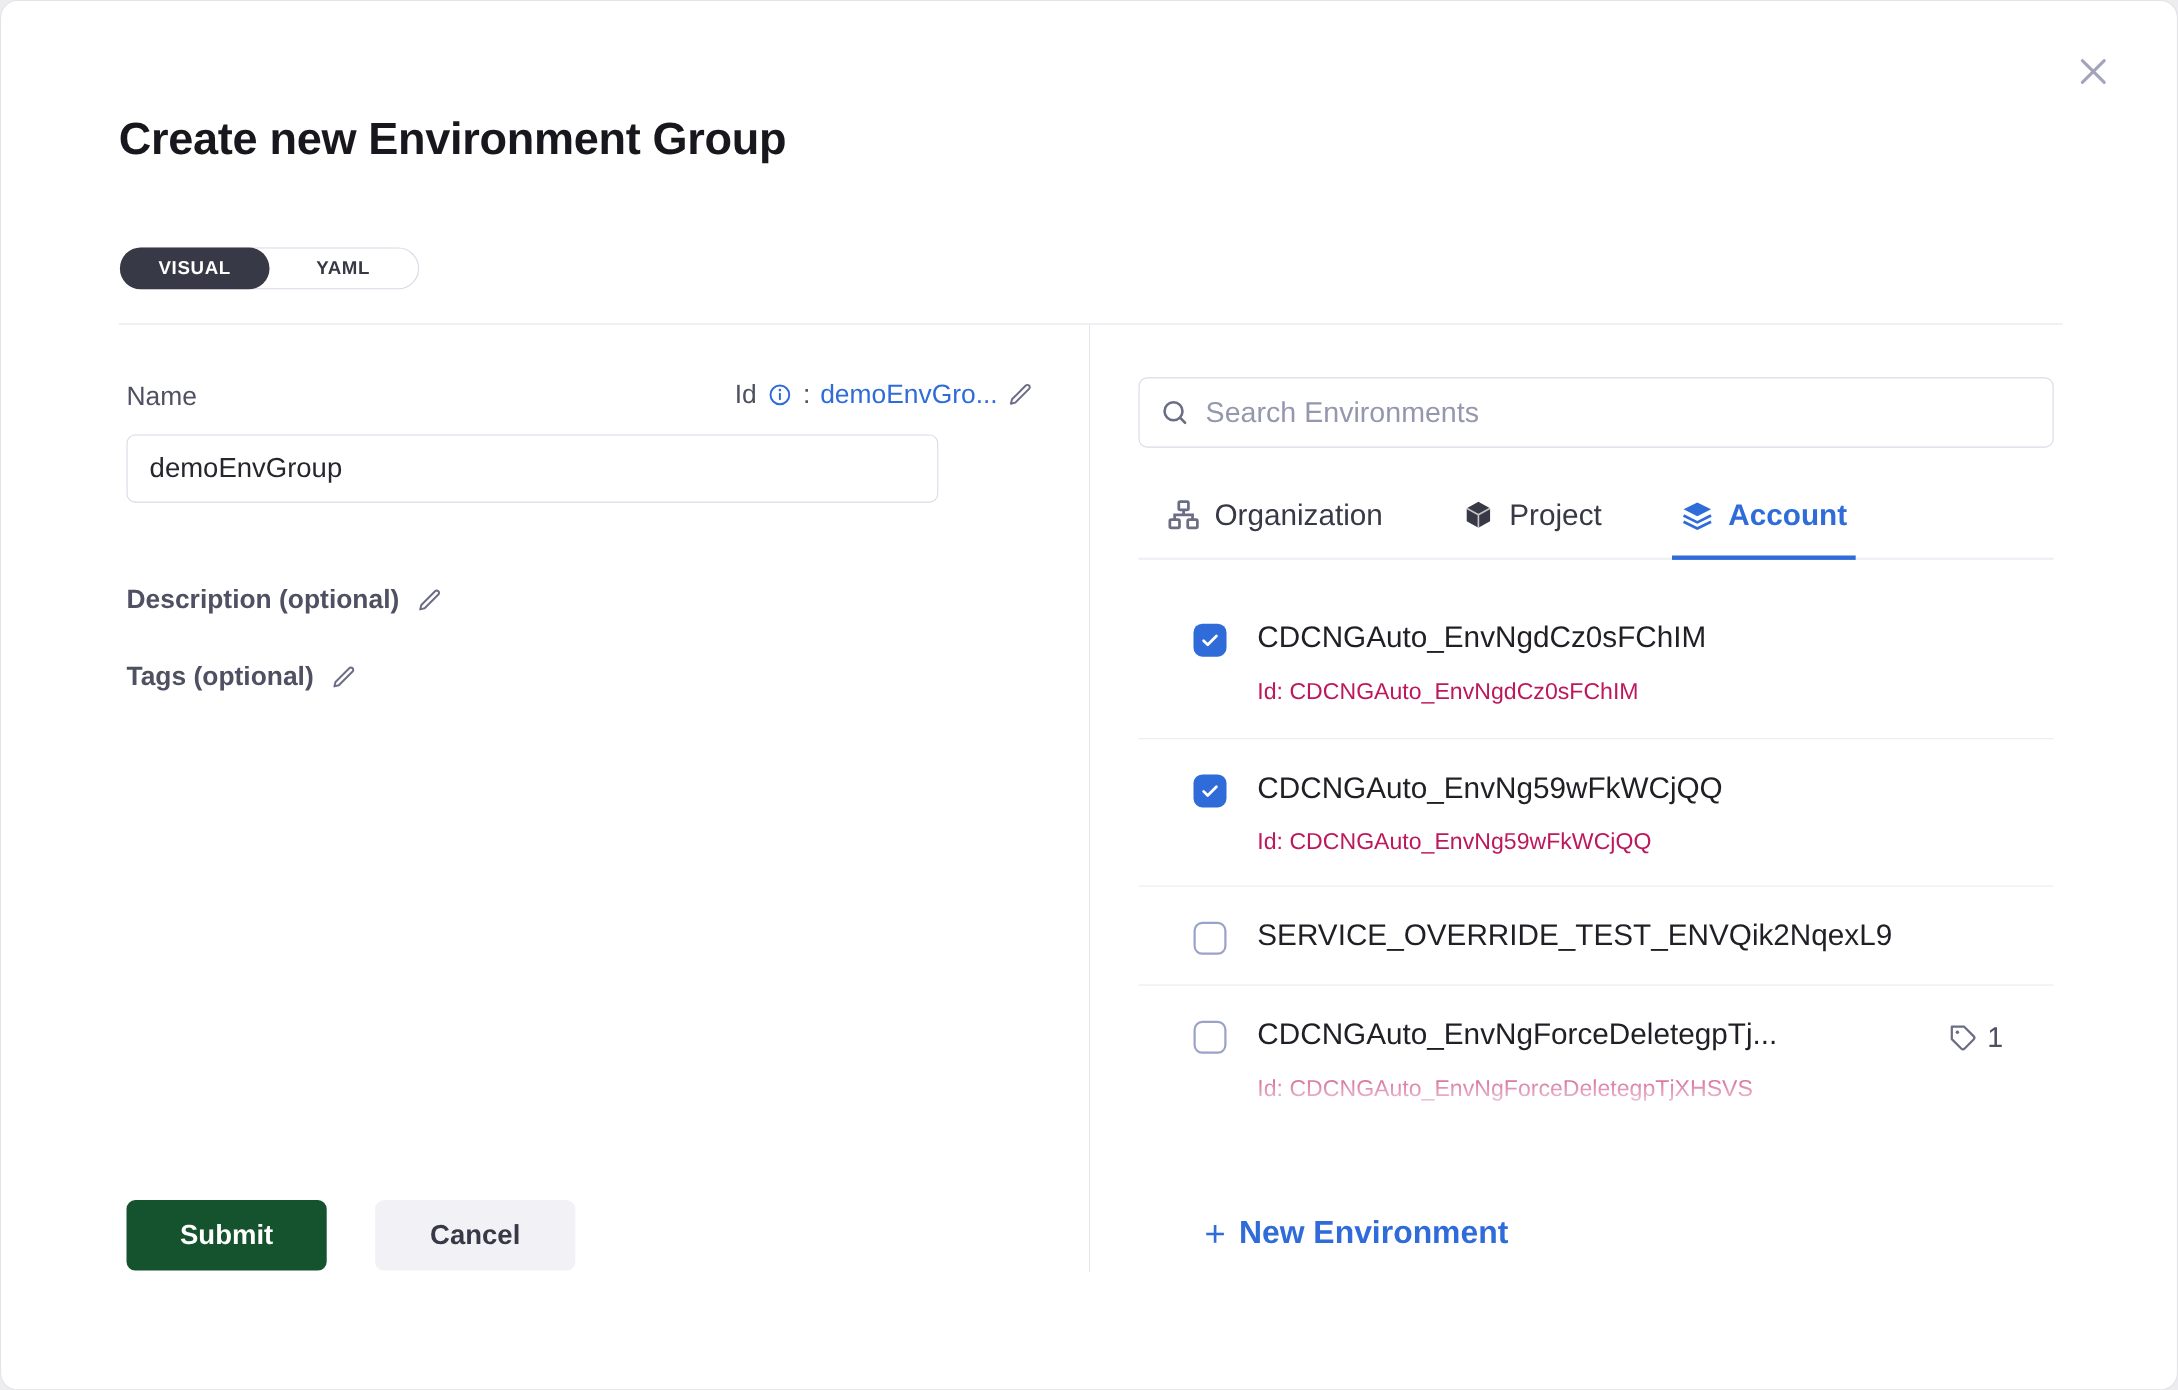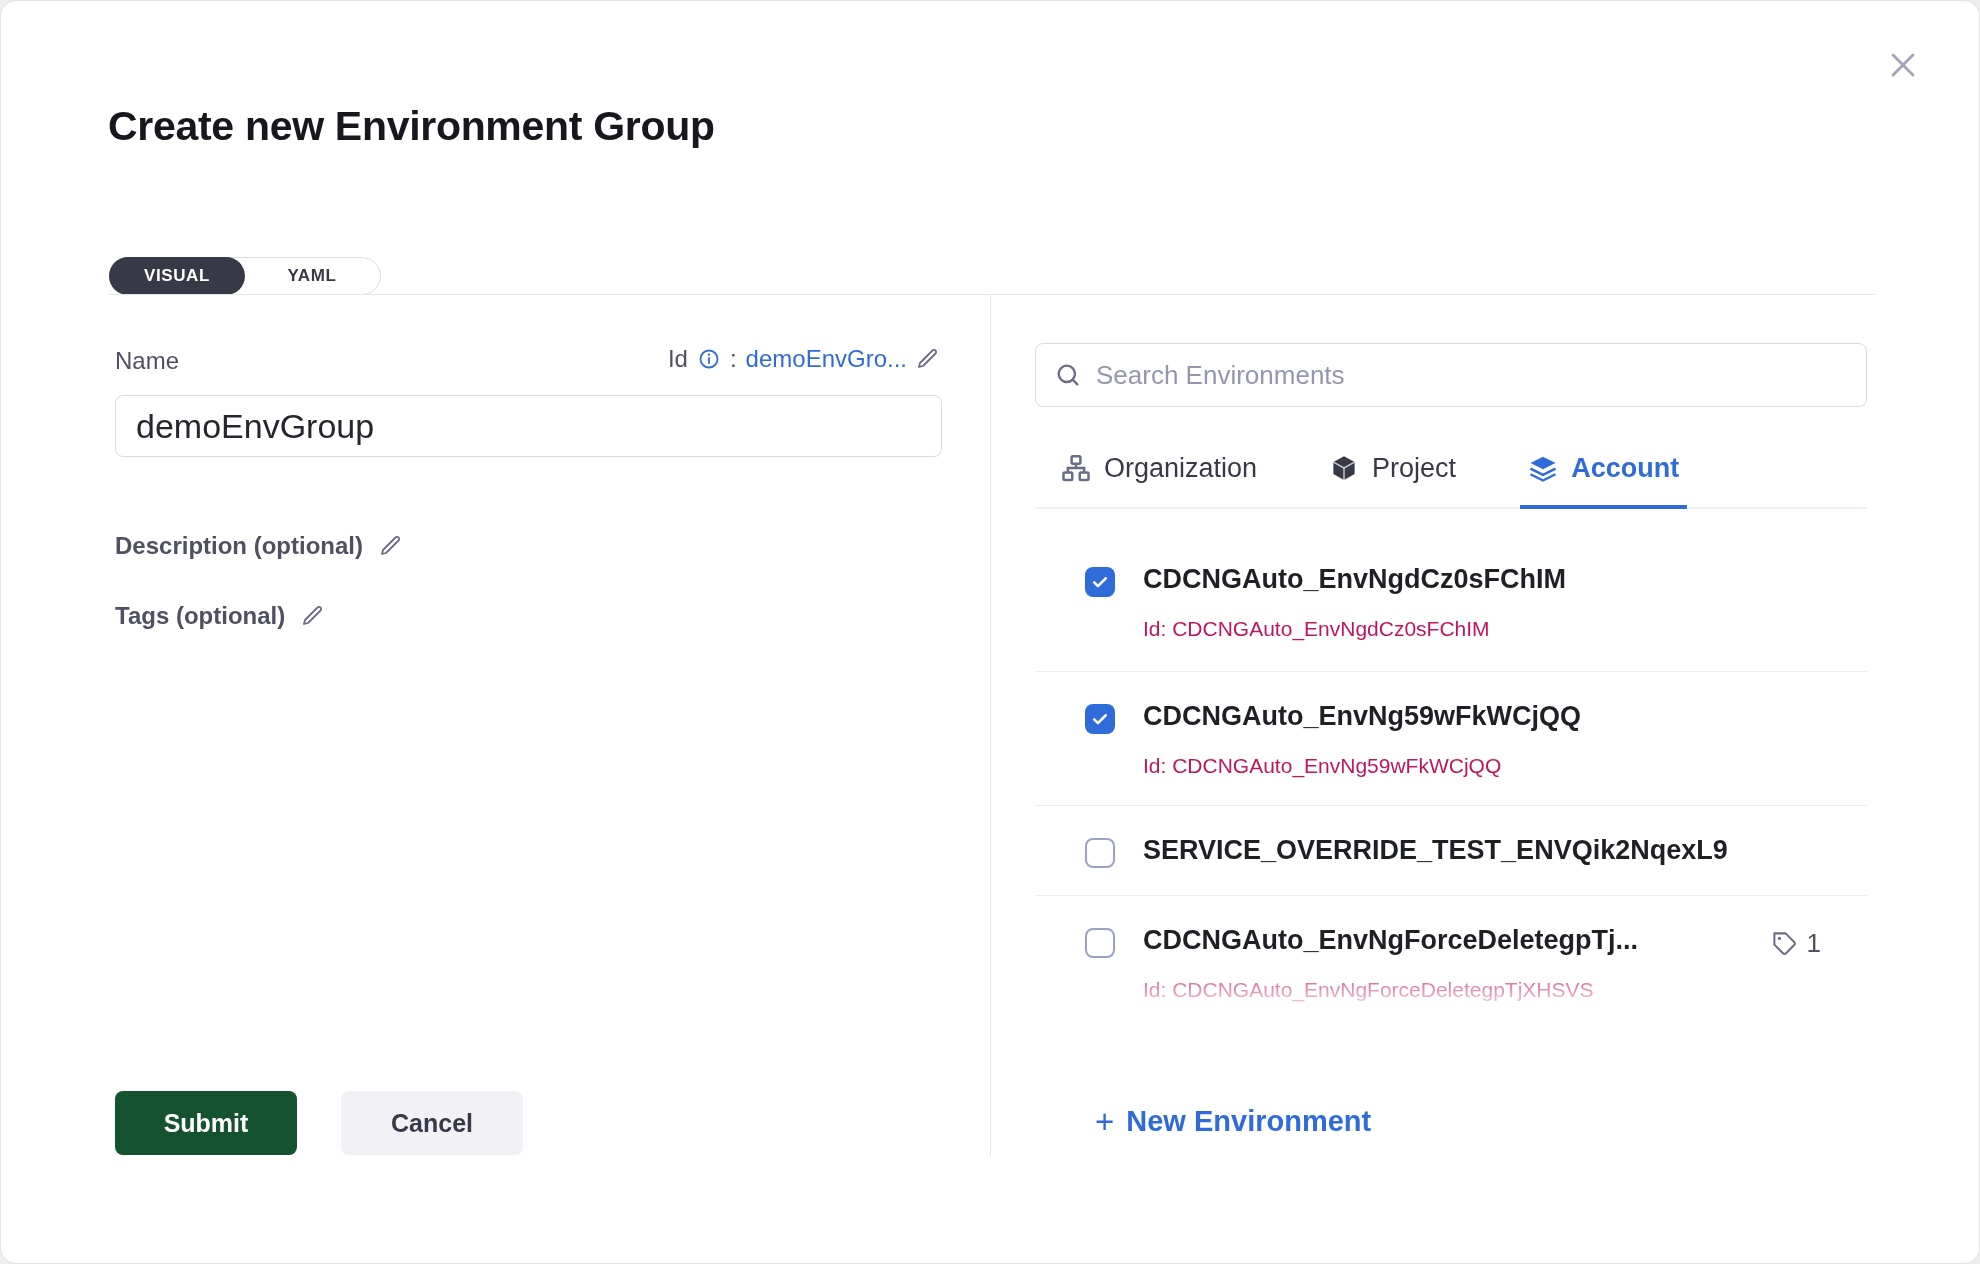--- a/index.html
+++ b/index.html
@@ -4,35 +4,35 @@
 <style>
   * { box-sizing: border-box; margin: 0; padding: 0; }
   html, body { width: 1980px; height: 1264px; background: #ededf0; font-family: "Liberation Sans", sans-serif; }
   .modal { position: absolute; inset: 0; background: #fff; border-radius: 16px; border: 1px solid #e3e3e8; overflow: hidden; }
 
   .close-btn { position: absolute; top: 42px; right: 54px; width: 44px; height: 44px; display: flex; align-items: center; justify-content: center; color: #a3a4b8; cursor: pointer; }
   .close-btn svg { width: 34px; height: 34px; }
 
   .page-title { position: absolute; left: 107px; top: 102px; font-size: 41px; font-weight: 700; color: #17171d; letter-spacing: -0.3px; }
 
-  .mode-toggle { position: absolute; left: 108px; top: 224px; display: flex; border: 1px solid #d9dae6; border-radius: 20px; height: 38px; background: #fff; margin-top: 32px; }
+  .mode-toggle { position: absolute; left: 108px; top: 224px; display: flex; border: 1px solid #d9dae6; border-radius: 20px; height: 38px; background: #fff; }
   .mode-option { display: flex; align-items: center; justify-content: center; width: 136px; font-size: 17px; font-weight: 700; letter-spacing: 0.6px; color: #383946; cursor: pointer; border-radius: 20px; }
   .mode-option.active { background: #383946; color: #fff; margin: -1px; height: 38px; }
 
   .h-divider { position: absolute; left: 107px; right: 104px; top: 293px; height: 1px; background: #e4e4ec; }
   .v-divider { position: absolute; left: 989px; top: 294px; height: 861px; width: 1px; background: #e4e4ec; }
 
   .name-label { position: absolute; left: 114px; top: 346px; font-size: 24px; color: #4f5162; }
   .id-row { position: absolute; top: 344px; right: 1039px; display: flex; align-items: center; gap: 9px; font-size: 24px; color: #4f5162; }
   .id-row .id-value { color: #2f6bd9; }
   .info-icon { width: 24px; height: 24px; color: #2f6bd9; display: flex; }
   .info-icon svg, .edit-icon svg { width: 100%; height: 100%; }
   .edit-icon { width: 24px; height: 24px; color: #6b6d85; display: flex; cursor: pointer; }
 
-  .name-input { position: absolute; left: 114px; top: 394px; width: 827px; height: 62px; border: 1px solid #d9dae6; border-radius: 8px; padding: 0 20px; font-size: 34px; color: #26262e; font-family: "Liberation Sans", sans-serif; outline: none; }
+  .name-input { position: absolute; left: 114px; top: 394px; width: 738px; height: 62px; border: 1px solid #d9dae6; border-radius: 8px; padding: 0 20px; font-size: 25px; color: #26262e; font-family: "Liberation Sans", sans-serif; outline: none; }
 
   .label-row { position: absolute; left: 114px; display: flex; align-items: center; gap: 16px; }
   .label-row.description { top: 531px; }
   .label-row.tags { top: 601px; }
   .section-label { font-size: 24px; font-weight: 700; color: #4f5162; }
 
   .submit-btn { position: absolute; left: 114px; top: 1090px; width: 182px; height: 64px; background: #14532d; color: #fff; border: none; border-radius: 8px; font-size: 25px; font-weight: 700; font-family: "Liberation Sans", sans-serif; cursor: pointer; }
   .cancel-btn { position: absolute; left: 340px; top: 1090px; width: 182px; height: 64px; background: #f2f2f6; color: #383946; border: none; border-radius: 8px; font-size: 25px; font-weight: 700; font-family: "Liberation Sans", sans-serif; cursor: pointer; }
 
   .search-box { position: absolute; left: 1034px; top: 342px; width: 832px; height: 64px; border: 1px solid #d9dae6; border-radius: 8px; display: flex; align-items: center; padding: 0 18px; gap: 14px; background: #fff; }
@@ -51,21 +51,21 @@
   .tab-organization .tab-icon { color: #6b6d85; }
 
   .env-list { position: absolute; left: 1034px; top: 512px; width: 832px; height: 515px; overflow: hidden; }
   .env-row { display: flex; align-items: flex-start; gap: 28px; padding: 28px 0 27px 50px; border-bottom: 1px solid #ececf2; }
   .env-row:first-child { padding-top: 50px; padding-bottom: 30px; }
   .checkbox { width: 30px; height: 30px; border-radius: 8px; flex: none; margin-top: 4px; cursor: pointer; }
   .checkbox.checked { background: #2f6bd9; display: flex; align-items: center; justify-content: center; }
   .checkbox.checked svg { width: 20px; height: 20px; }
   .checkbox.unchecked { border: 2px solid #9ba2c7; background: #fff; }
   .env-main { flex: 1; min-width: 0; }
-  .env-name { font-size: 27px; color: #1f1f26; line-height: 32px; white-space: nowrap; font-weight: bold; }
+  .env-name { font-size: 27px; color: #1f1f26; line-height: 32px; white-space: nowrap; }
   .env-id { font-size: 21px; color: #be185d; margin-top: 22px; white-space: nowrap; }
   .tag-badge { display: flex; align-items: center; gap: 9px; margin-left: auto; margin-right: 46px; margin-top: 4px; color: #4f5162; font-size: 26px; }
   .tag-icon { width: 27px; height: 27px; color: #6b6d85; display: flex; }
   .tag-icon svg { width: 100%; height: 100%; }
   .env-fade { position: absolute; left: 0; right: 0; bottom: 0; height: 70px; background: linear-gradient(rgba(255,255,255,0), #ffffff 85%); pointer-events: none; }
 
   .new-env { position: absolute; left: 1094px; top: 1104px; display: flex; align-items: center; gap: 12px; color: #2f6bd9; font-size: 29px; font-weight: 700; cursor: pointer; }
   .new-env .plus { font-size: 33px; font-weight: 400; line-height: 30px; }
 </style>
 </head>

